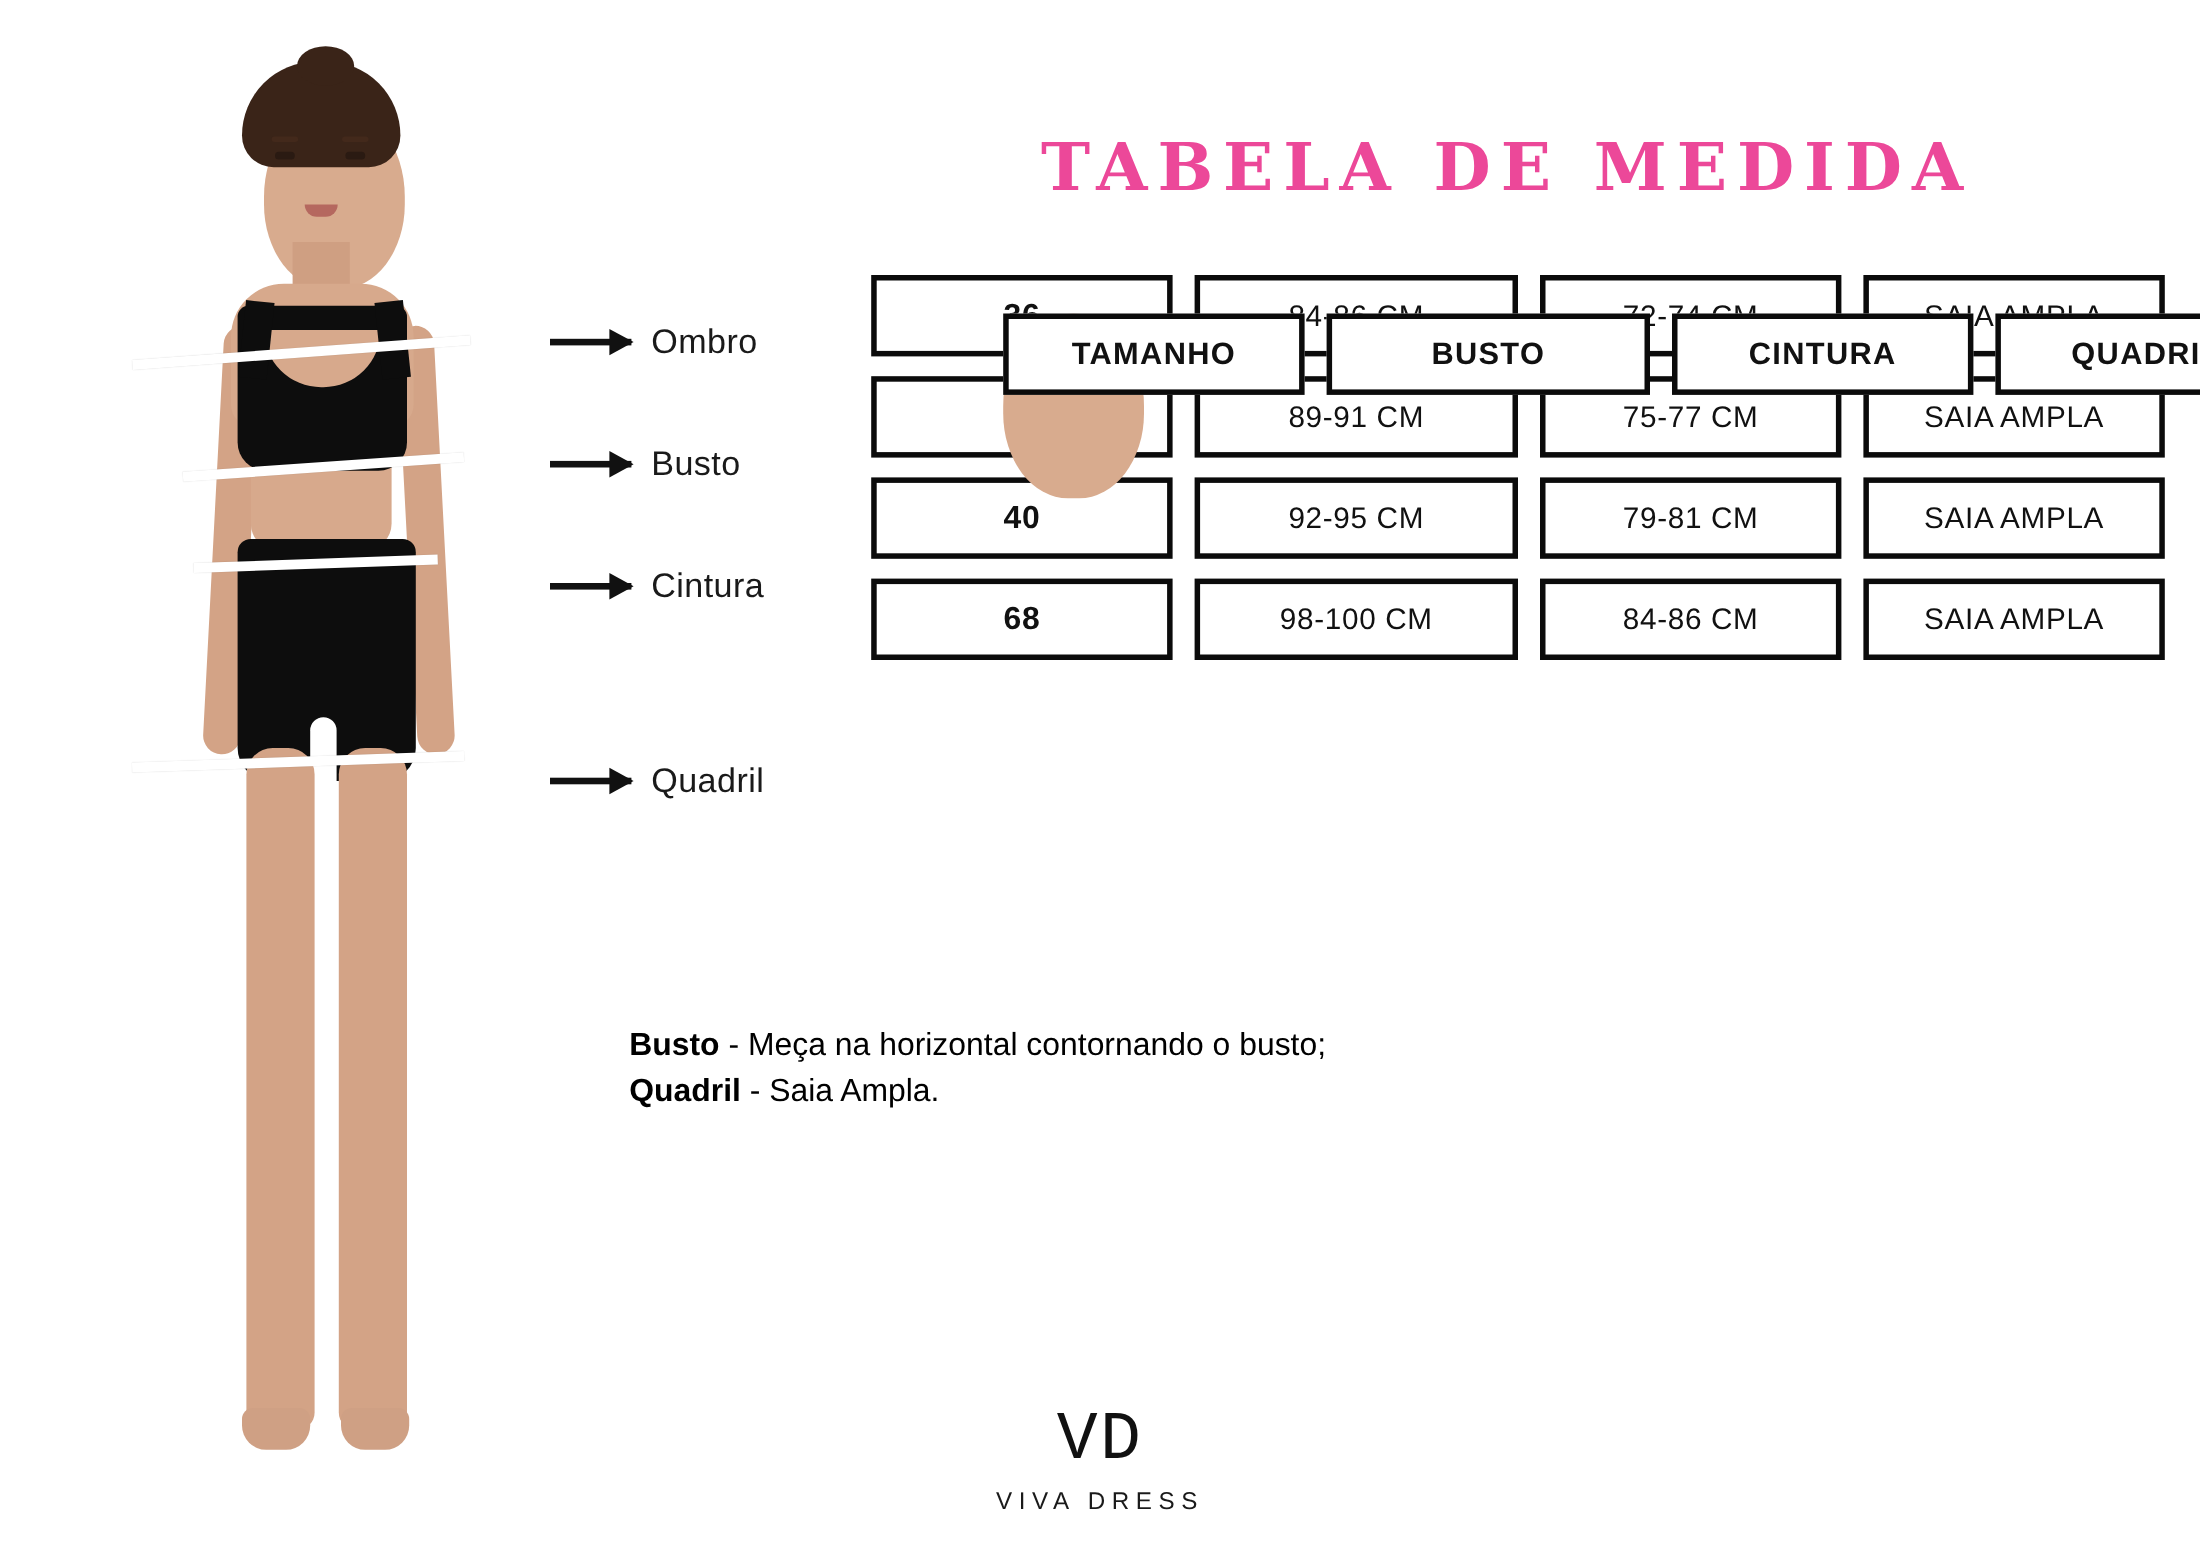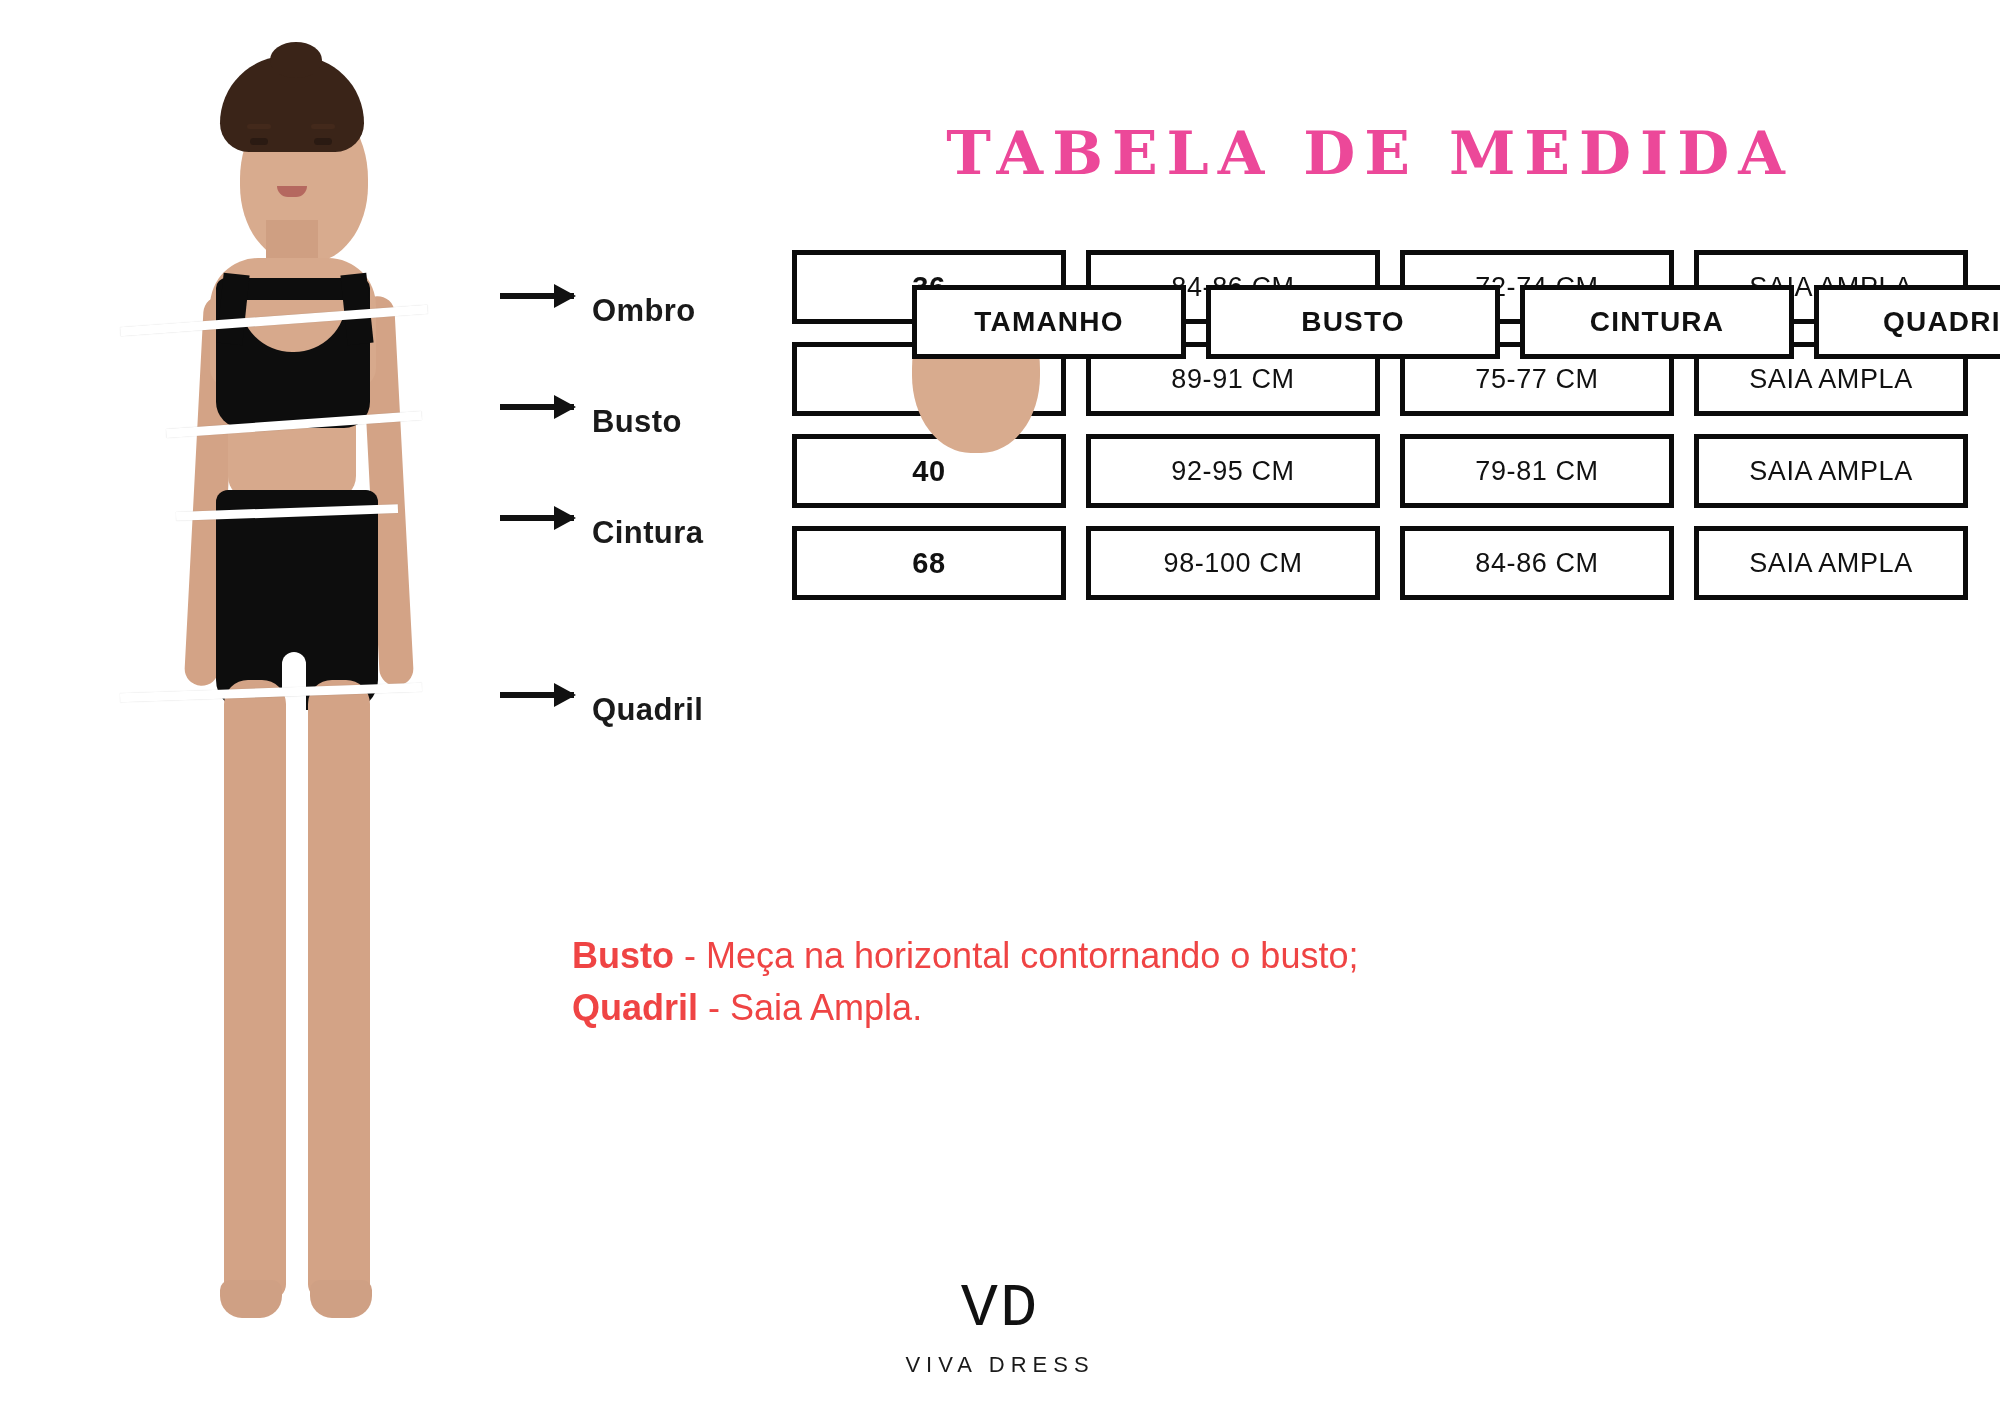--- a/index.html
+++ b/index.html
@@ -212,23 +212,22 @@
   }
   .gl-ombro  { left: 0px;  top: 256px; width: 308px; transform: rotate(-4.2deg); }
   .gl-busto  { left: 46px; top: 360px; width: 256px; transform: rotate(-4deg); }
   .gl-cintura{ left: 56px; top: 448px; width: 222px; transform: rotate(-2deg); }
   .gl-quadril{ left: 0px;  top: 628px; width: 302px; transform: rotate(-2deg); }
 
   
   .arrow-row {
     position: absolute;
     display: flex;
-    align-items: flex-start;
+    align-items: center;
     gap: 18px;
-    font-weight: bold;
   }
   .arrow {
     position: relative;
     width: 74px;
     height: 6px;
     background: #111111;
   }
   .arrow::after {
     content: "";
     position: absolute;
@@ -299,23 +298,23 @@
     font-weight: 700;
     font-size: 29px;
   }
 
   
   .notes {
     position: absolute;
     left: 572px;
     top: 930px;
     width: 1380px;
-    font-size: 36px;
+    font-size: 29px;
     line-height: 1.44;
-    color: #ef4444;
+    color: #000000;
   }
   .notes .k { font-weight: 700; }
 
   
   .logo {
     position: absolute;
     left: 0;
     right: 0;
     top: 1278px;
     text-align: center;

